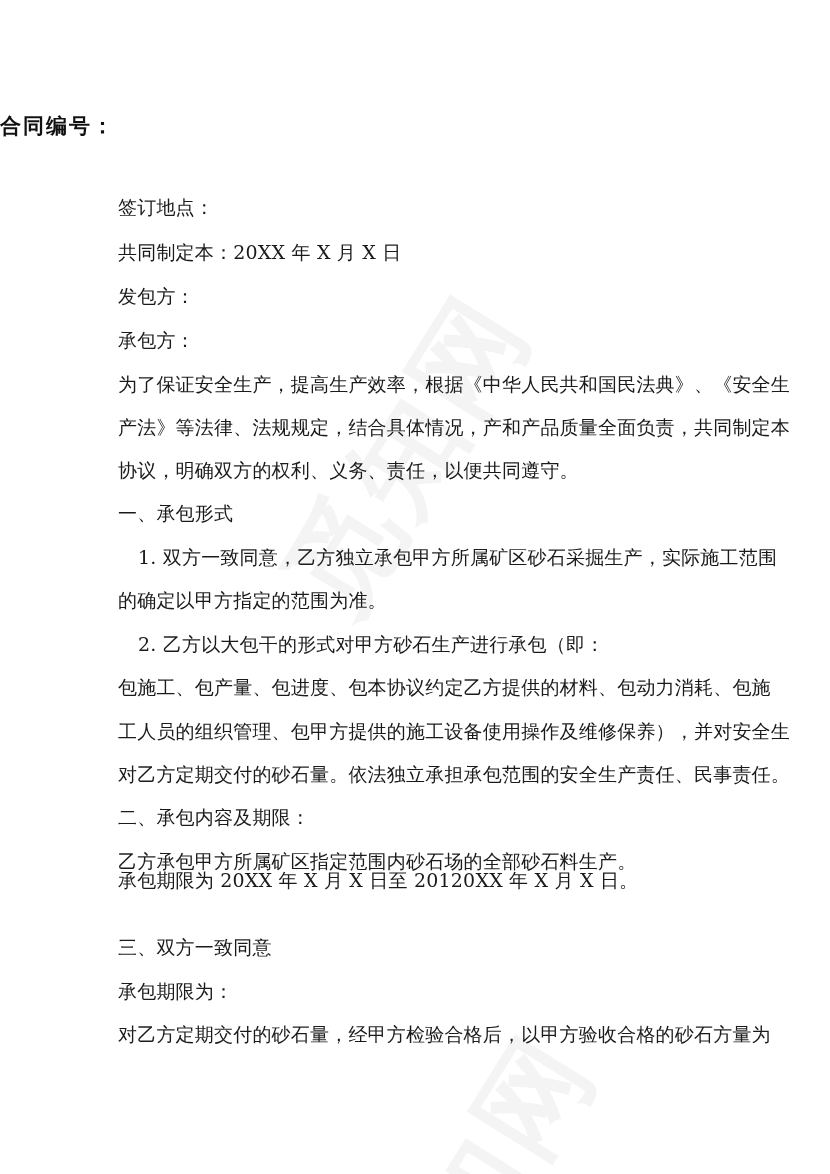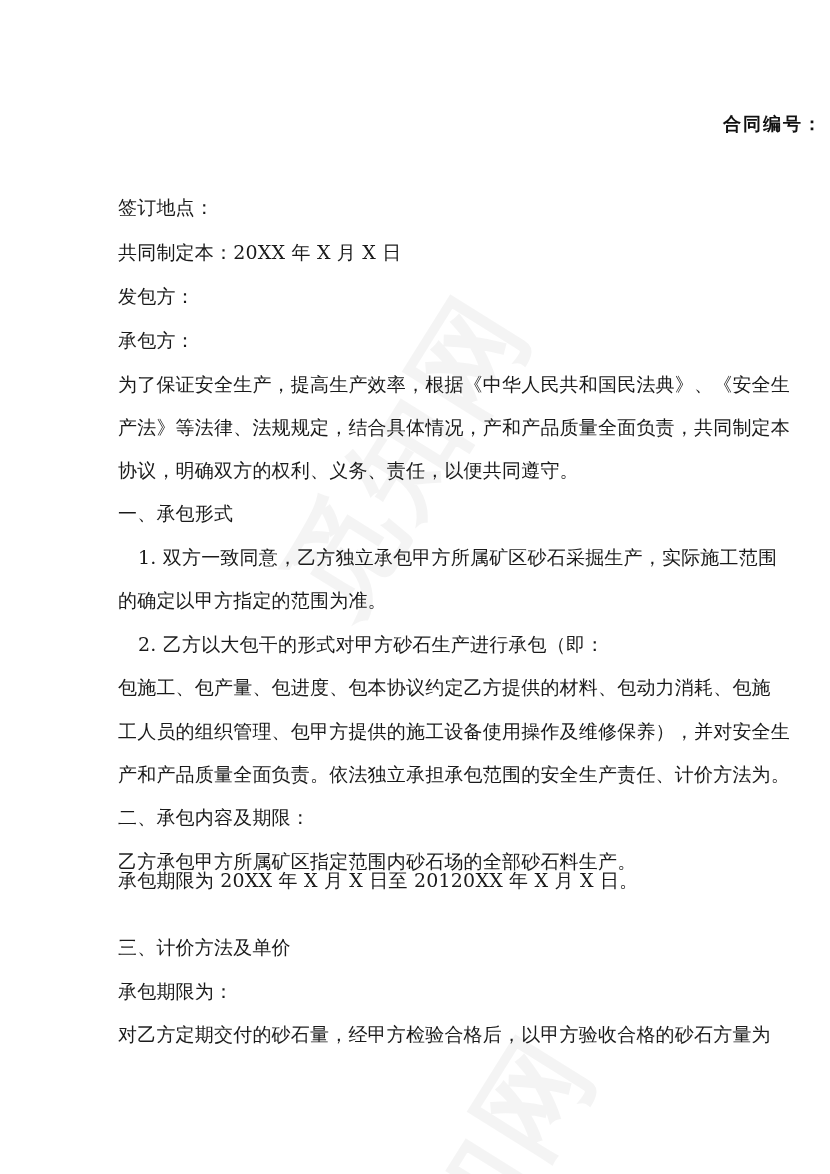--- a/index.html
+++ b/index.html
@@ -41,24 +41,24 @@
     left: 118px;
     top: 0;
     width: 592px;
     z-index: 1;
   }
   .title {
     position: absolute;
     left: 0;
     width: 823px;
     top: 112px;
-    text-align: right;
+    text-align: left;
     font-family: "DejaVu Sans", "Liberation Sans", sans-serif;
     font-weight: bold;
-    font-size: 18px;
+    font-size: 21px;
     letter-spacing: 2px;
     color: #111111;
     z-index: 1;
   }
   .line {
     position: absolute;
     left: 0;
     font-size: 19px;
     white-space: nowrap;
     line-height: 24px;
@@ -85,23 +85,23 @@
     <div class="line" style="top:372px">为了保证安全生产，提高生产效率，根据《中华人民共和国民法典》、《安全生</div>
     <div class="line" style="top:415px">产法》等法律、法规规定，结合具体情况，产和产品质量全面负责，共同制定本</div>
     <div class="line" style="top:458px">协议，明确双方的权利、义务、责任，以便共同遵守。</div>
 
     <div class="line" style="top:501px">一、承包形式</div>
     <div class="line indent" style="top:545px">1. 双方一致同意，乙方独立承包甲方所属矿区砂石采掘生产，实际施工范围</div>
     <div class="line" style="top:588px">的确定以甲方指定的范围为准。</div>
     <div class="line indent" style="top:632px">2. 乙方以大包干的形式对甲方砂石生产进行承包（即：</div>
     <div class="line" style="top:675px">包施工、包产量、包进度、包本协议约定乙方提供的材料、包动力消耗、包施</div>
     <div class="line" style="top:719px">工人员的组织管理、包甲方提供的施工设备使用操作及维修保养），并对安全生</div>
-    <div class="line" style="top:762px">产和产品质量全面负责。依法独立承担承包范围的安全生产责任、计价方法为。</div>
+    <div class="line" style="top:762px">对乙方定期交付的砂石量。依法独立承担承包范围的安全生产责任、民事责任。</div>
 
     <div class="line" style="top:805px">二、承包内容及期限：</div>
     <div class="line" style="top:849px">乙方承包甲方所属矿区指定范围内砂石场的全部砂石料生产。</div>
     <div class="line" style="top:868px">承包期限为 20XX 年 X 月 X 日至 20120XX 年 X 月 X 日。</div>
 
-    <div class="line" style="top:935px">三、计价方法及单价</div>
+    <div class="line" style="top:935px">三、双方一致同意</div>
     <div class="line" style="top:979px">承包期限为：</div>
     <div class="line" style="top:1022px">对乙方定期交付的砂石量，经甲方检验合格后，以甲方验收合格的砂石方量为</div>
   </div>
 </div>
 
 </body></html>

